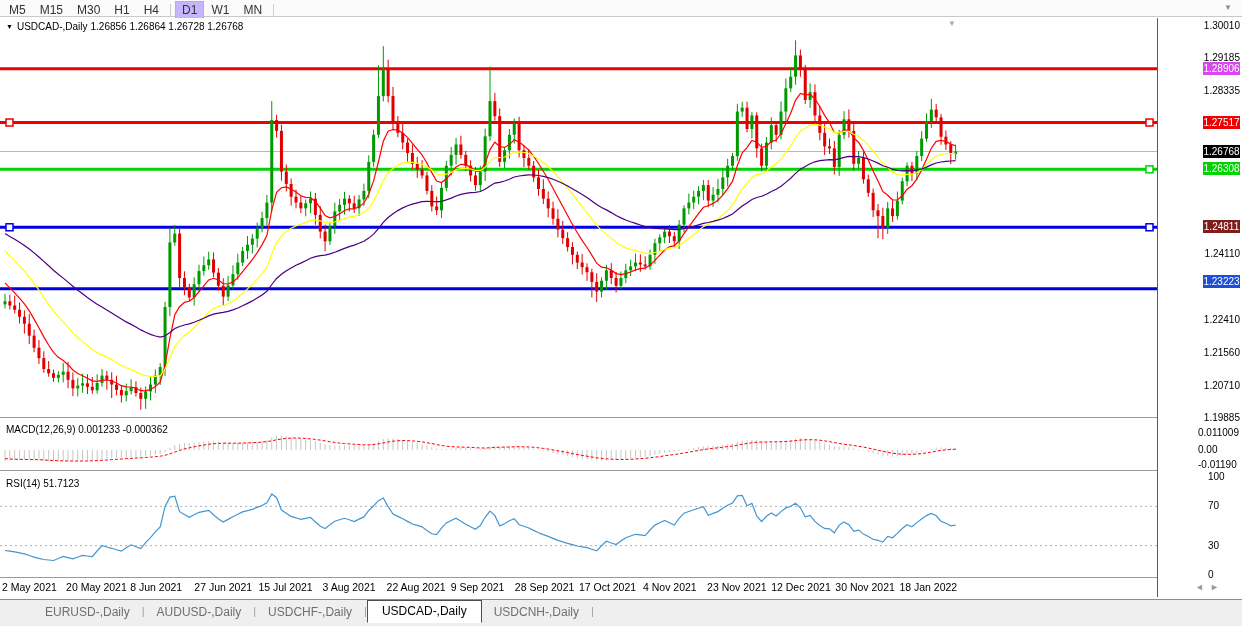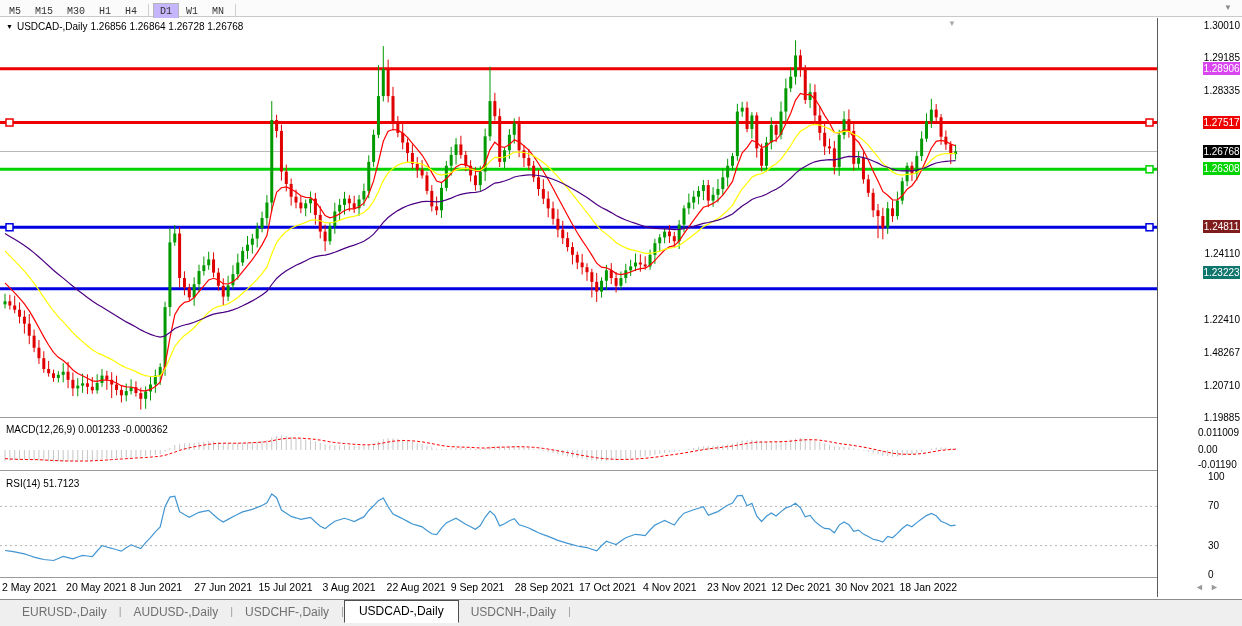--- a/index.html
+++ b/index.html
@@ -1,19 +1,19 @@
 <!DOCTYPE html>
 <html><head>
 <meta charset="utf-8">
 <style>
   html,body{margin:0;padding:0;background:#fff;font-family:"Liberation Sans",sans-serif;}
   #win{position:relative;width:1242px;height:626px;background:#fff;overflow:hidden;}
   
   #toolbar{position:absolute;left:0;top:0;width:1242px;height:17px;background:#fbfbfb;border-bottom:1px solid #c9c9c9;white-space:nowrap;padding-left:2px;box-sizing:border-box;}
-  .tf-btn{display:inline-block;padding:2px 7px 0 7px;font-size:10px;color:#333;height:15px;line-height:14px;font-family:Liberation Mono, monospace;}
+  .tf-btn{display:inline-block;padding:2px 7px 0 7px;font-size:12px;color:#333;height:15px;line-height:14px;}
   .tf-btn.active{background:#c4b5fd;border:1px solid #b5b5b5;padding:1px 6px 0 6px;}
   .tb-sep{display:inline-block;width:1px;height:12px;background:#cfcfcf;margin:0 4px;vertical-align:middle;}
   #toolbar-overflow{position:absolute;right:10px;top:3px;font-size:8px;color:#8a8a8a;}
   
   #chart-area{position:absolute;left:0;top:18px;width:1157px;height:579px;background:#fff;}
   #plot-svg{position:absolute;left:0;top:0;}
   #chart-title{position:absolute;left:6px;top:3px;font-size:10px;color:#000;white-space:nowrap;}
   #chart-title .tri{font-size:7px;position:relative;top:-1px;margin-right:4px;color:#000;}
   #chart-title span{margin-right:3px;}
   #macd-label{position:absolute;left:6px;top:406px;font-size:10px;color:#000;white-space:nowrap;}
@@ -25,21 +25,21 @@
   .ps-label{position:absolute;right:2px;width:80px;text-align:right;font-size:10px;color:#000;}
   .ps-badge{position:absolute;left:45px;width:37px;height:13px;line-height:13px;text-align:center;font-size:10px;color:#fff;}
   .ps-ind{position:absolute;left:40px;font-size:10px;color:#000;white-space:nowrap;}
   .ps-rsi{position:absolute;left:50px;font-size:10px;color:#000;}
   
   #date-axis{position:absolute;left:0;top:578px;width:1157px;height:20px;background:#fff;overflow:hidden;}
   .date-label{position:absolute;top:3px;font-size:10.5px;color:#000;white-space:nowrap;}
   #scroll-arrows{position:absolute;left:1195px;top:582px;font-size:9px;color:#9a9a9a;letter-spacing:6px;}
   #scroll-arrows span{cursor:default;}
   
-  #tab-bar{position:absolute;left:0;top:599px;width:1242px;height:27px;background:#efefef;border-top:1px solid #8c8c8c;padding-left:10px;box-sizing:border-box;white-space:nowrap;}
+  #tab-bar{position:absolute;left:0;top:599px;width:1242px;height:27px;background:#efefef;border-top:1px solid #8c8c8c;padding-left:33px;box-sizing:border-box;white-space:nowrap;}
   .tab{display:inline-block;padding:4px 12px 3px 12px;font-size:12px;color:#6f6f6f;position:relative;top:1px;}
   .tab.active{background:#fff;border:1px solid #4f4f4f;border-bottom:1px solid #fff;color:#000;padding:3px 14px 4px 14px;top:0;}
   .tab-sep{color:#9f9f9f;font-size:11px;position:relative;top:0;}
 </style>
 </head>
 <body>
 
 <div id="win">
 
   <div id="toolbar"><span class="tf-btn">M5</span><span class="tf-btn">M15</span><span class="tf-btn">M30</span><span class="tf-btn">H1</span><span class="tf-btn">H4</span><span class="tb-sep"></span><span class="tf-btn active">D1</span><span class="tf-btn">W1</span><span class="tf-btn">MN</span><span class="tb-sep"></span></div>
@@ -675,28 +675,28 @@
   </div>
 
   <div id="scale-divider"></div>
   <div id="price-scale">
       <div class="ps-label" style="top: 2px;">1.30010</div>
       <div class="ps-label" style="top: 33.9396px;">1.29185</div>
       <div class="ps-label" style="top: 66.8471px;">1.28335</div>
       <div class="ps-label" style="top: 148px;">1.25785</div>
       <div class="ps-label" style="top: 230.417px;">1.24110</div>
       <div class="ps-label" style="top: 296.232px;">1.22410</div>
-      <div class="ps-label" style="top: 329.139px;">1.48267</div>
+      <div class="ps-label" style="top: 329.139px;">1.21560</div>
       <div class="ps-label" style="top: 362.046px;">1.20710</div>
       <div class="ps-label" style="top: 393.986px;">1.19885</div>
       <div class="ps-badge" style="top: 43.741px; background: #d946ef;">1.28906</div>
       <div class="ps-badge" style="top: 97.5157px; background: rgb(238, 0, 0);">1.27517</div>
       <div class="ps-badge" style="top: 144.322px; background: rgb(0, 211, 0);">1.26308</div>
       <div class="ps-badge" style="top: 202.278px; background: #7f1d1d;">1.24811</div>
-      <div class="ps-badge" style="top: 248px; background: #0f766e;">1.23223</div>
+      <div class="ps-badge" style="top: 257px; background: #1d4ed8;">1.23223</div>
       <div class="ps-badge" style="top: 126.513px; background: rgb(0, 0, 0);">1.26768</div>
       <div class="ps-ind" style="top: 409px;">0.011009</div>
       <div class="ps-ind" style="top: 426px;">0.00</div>
       <div class="ps-ind" style="top: 441px;">-0.01190</div>
       <div class="ps-rsi" style="top: 453px;">100</div>
       <div class="ps-rsi" style="top: 482.4px;">70</div>
       <div class="ps-rsi" style="top: 521.6px;">30</div>
       <div class="ps-rsi" style="top: 551px;">0</div>
     </div>
 

